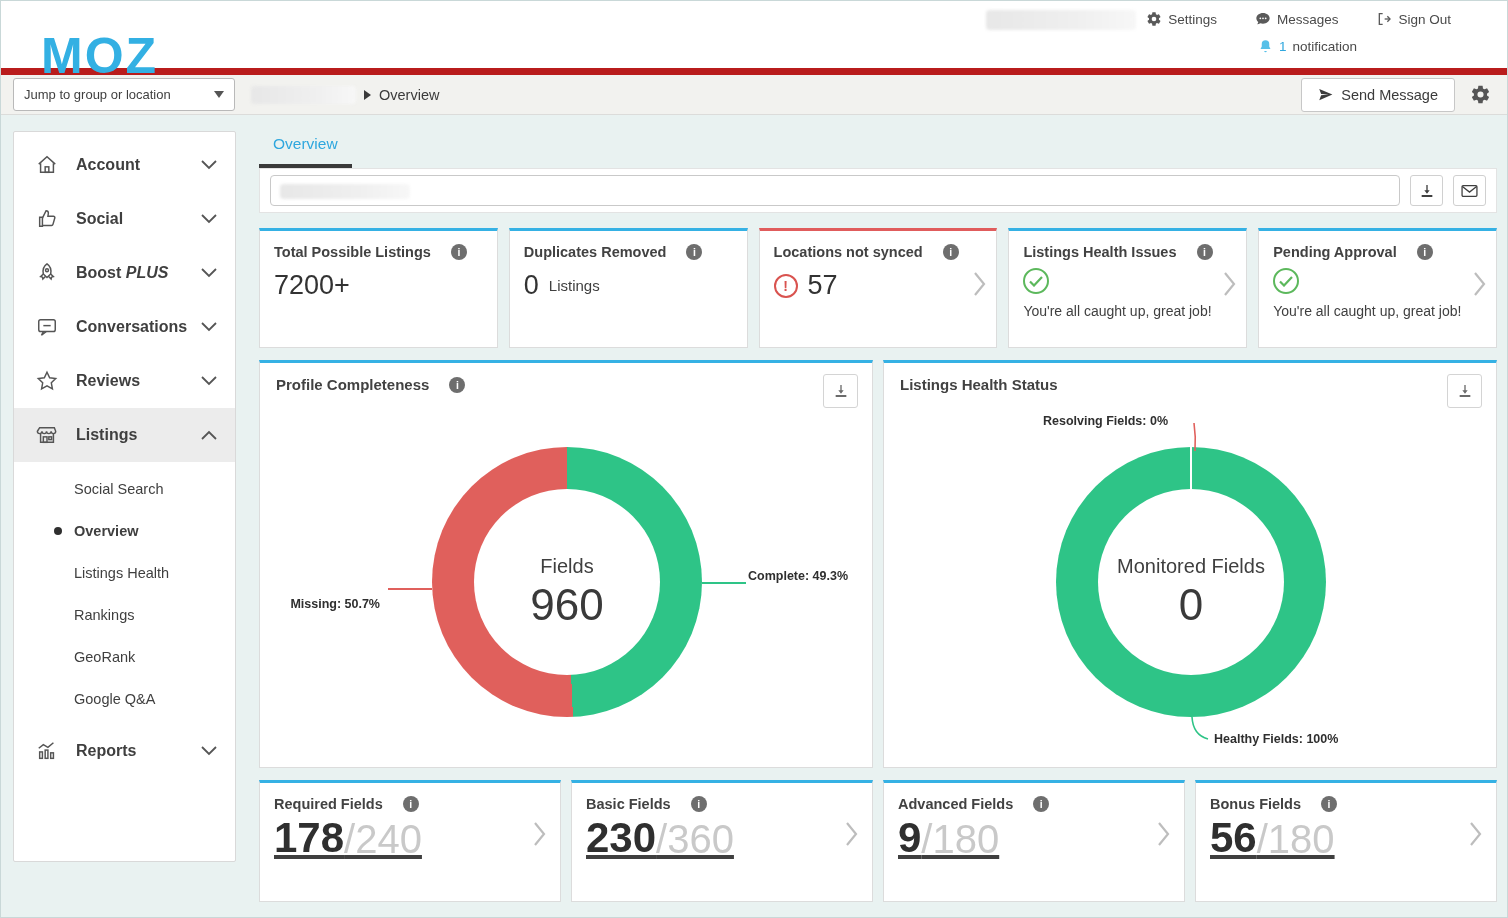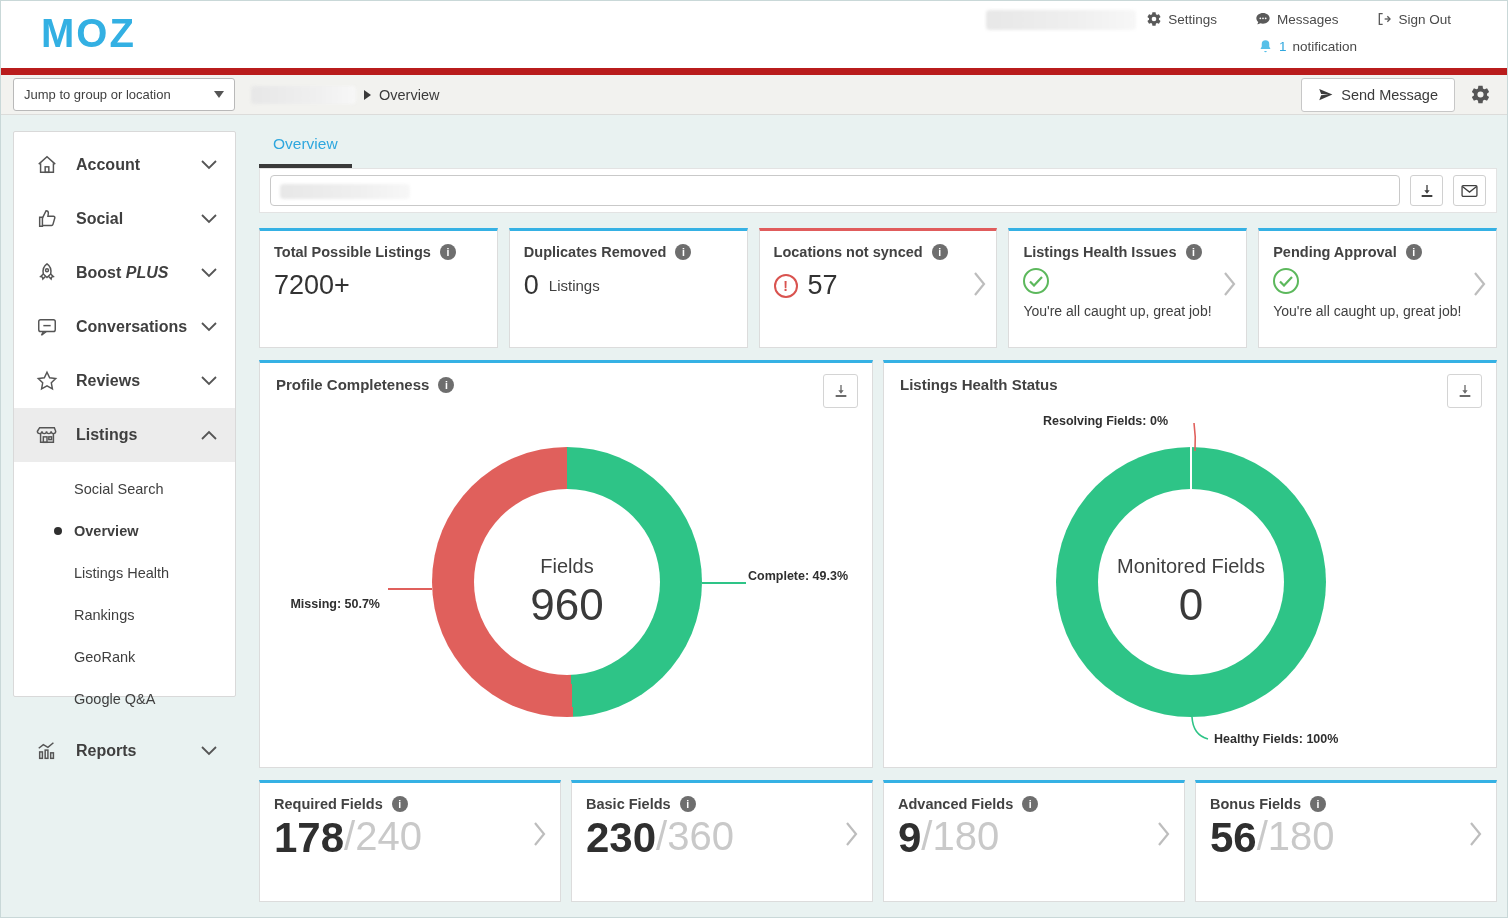--- a/index.html
+++ b/index.html
@@ -7,21 +7,21 @@
   body {
     font-family: "Liberation Sans", "DejaVu Sans", sans-serif;
     color:#3f3f3f; background:#fff; border:1px solid #c9d8d8;
     position:relative; overflow:hidden;
   }
   svg { display:block; }
   .redacted { background:linear-gradient(90deg,#e7e7e7,#efefef 60%,#f7f7f7); border-radius:4px; filter:blur(1.5px); }
 
   
   .top-header { height:67px; background:#fff; position:relative; }
-  .logo { position:absolute; left:40px; top:10px; font-size:40px; font-weight:800; color:#33b0e3; letter-spacing:2px; cursor:pointer; }
+  .logo { position:absolute; left:40px; top:26px; font-size:50px; font-weight:800; color:#33b0e3; letter-spacing:2px; cursor:pointer; }
   .acct-redacted { position:absolute; left:985px; top:9px; width:150px; height:20px; }
   .header-nav { position:absolute; right:56px; top:10px; display:flex; gap:38px; }
   .header-nav .nav-item { display:flex; align-items:center; gap:6px; font-size:13.5px; color:#4a4a4a; cursor:pointer; }
   .notif-row { position:absolute; right:150px; top:38px; display:flex; align-items:center; gap:6px; font-size:13.5px; cursor:pointer; }
   .notif-count { color:#2fa7de; }
   .notif-label { color:#4a4a4a; }
 
   
   .sub-bar { height:47px; background:#f2f2ef; border-top:7px solid #b91c1c; border-bottom:1px solid #dcdcda;
     display:flex; align-items:center; padding:0 12px; }
@@ -34,21 +34,21 @@
   .bc-current { font-size:14.5px; color:#3b3b3b; }
   .sub-spacer { flex:1; }
   .send-msg-btn { height:34px; background:#fff; border:1px solid #c7c7c7; border-radius:3px; padding:0 16px;
     display:flex; align-items:center; gap:8px; font-size:14.5px; color:#3b3b3b; cursor:pointer; }
   .sub-gear { margin-left:15px; margin-right:4px; cursor:pointer; }
 
   
   .content { height:802px; background:#e9f2f1; position:relative; }
 
   
-  .sidebar { position:absolute; left:12px; top:16px; width:223px; height:566px; background:#fff;
+  .sidebar { position:absolute; left:12px; top:16px; width:223px; height:731px; background:#fff;
     border:1px solid #d9d9d9; border-radius:2px; padding-top:6px; }
   .side-item { height:54px; display:flex; align-items:center; padding:0 18px 0 22px; cursor:pointer; }
   .side-item .s-icon { width:24px; color:#555; }
   .side-item .s-label { flex:1; margin-left:16px; font-size:16px; font-weight:700; color:#3f3f3f; }
   .side-item .s-label .plus { font-style:italic; font-weight:600; }
   .side-item.active { background:#ececec; }
   .sub-list { padding:6px 0 4px 0; }
   .sub-item { height:42px; display:flex; align-items:center; padding-left:60px; font-size:14.5px; color:#3f3f3f; cursor:pointer; position:relative; }
   .sub-item.current { font-weight:700; }
   .sub-item .dot { position:absolute; left:40px; width:8px; height:8px; border-radius:50%; background:#2f2f2f; }
@@ -62,21 +62,21 @@
   .big-input { flex:1; height:31px; border:1px solid #c9c9c9; border-radius:4px; background:#fff; position:relative; cursor:text; }
   .input-redacted { position:absolute; left:9px; top:8px; width:130px; height:15px; }
   .icon-btn { width:33px; height:31px; background:#fff; border:1px solid #d0d0d0; border-radius:3px;
     display:flex; align-items:center; justify-content:center; cursor:pointer; }
 
   
   .stat-row { margin-top:15px; display:flex; gap:11px; }
   .stat-card { width:239px; height:120px; background:#fff; border:1px solid #dcdcdc; border-top:3px solid #35b1e4;
     padding:13px 14px; position:relative; }
   .stat-card.red-top { border-top-color:#e05c5c; }
-  .card-title-row { display:flex; align-items:center; gap:9px; }
+  .card-title-row { display:flex; align-items:center; gap:20px; }
   .card-title { font-size:14.5px; font-weight:700; color:#424242; }
   .info-icon { width:16px; height:16px; border-radius:50%; background:#6e6e6e; color:#fff; font-size:10.5px; font-weight:700;
     display:flex; align-items:center; justify-content:center; flex:none; cursor:pointer; }
   .stat-value { margin-top:10px; font-size:27px; color:#333; display:flex; align-items:center; gap:10px; }
   .stat-unit { font-size:15px; color:#3f3f3f; }
   .alert-circle { width:24px; height:24px; border:2px solid #d9534f; border-radius:50%; color:#d9534f;
     font-size:14px; font-weight:700; display:flex; align-items:center; justify-content:center; }
   .check-circle { width:26px; height:26px; border:2px solid #5cb85c; border-radius:50%; display:flex; align-items:center; justify-content:center; margin-top:8px; }
   .caught-up { margin-top:9px; font-size:14px; color:#3f3f3f; }
   .chev-right { position:absolute; right:10px; top:44px; }
@@ -100,21 +100,21 @@
   .leader-missing { left:128px; top:225px; width:44px; height:2px; background:#e0605c; }
   .annot-complete { left:488px; top:206px; }
   .leader-complete { left:442px; top:219px; width:44px; height:2px; background:#2ec487; }
   .annot-resolving { right:328px; top:51px; }
   .annot-healthy { left:330px; top:369px; }
 
   
   .field-row { margin-top:12px; display:flex; gap:10px; }
   .field-card { flex:1; height:122px; background:#fff; border:1px solid #dcdcdc; border-top:3px solid #35b1e4;
     padding:13px 14px; position:relative; cursor:pointer; }
-  .field-value-line { margin-top:2px; display:flex; align-items:flex-start; }
+  .field-value-line { margin-top:2px; display:flex; align-items:flex-end;text-decoration:underline; }
   .field-value { font-size:42px; font-weight:700; color:#2f2f2f; }
   .field-total { font-size:40px; color:#c9c9c9; }
   .field-card .chev-right { top:38px; right:14px; }
 </style>
 </head>
 <body>
 
 <div class="top-header">
   <div class="logo">MOZ</div>
   <div class="acct-redacted redacted"></div>

